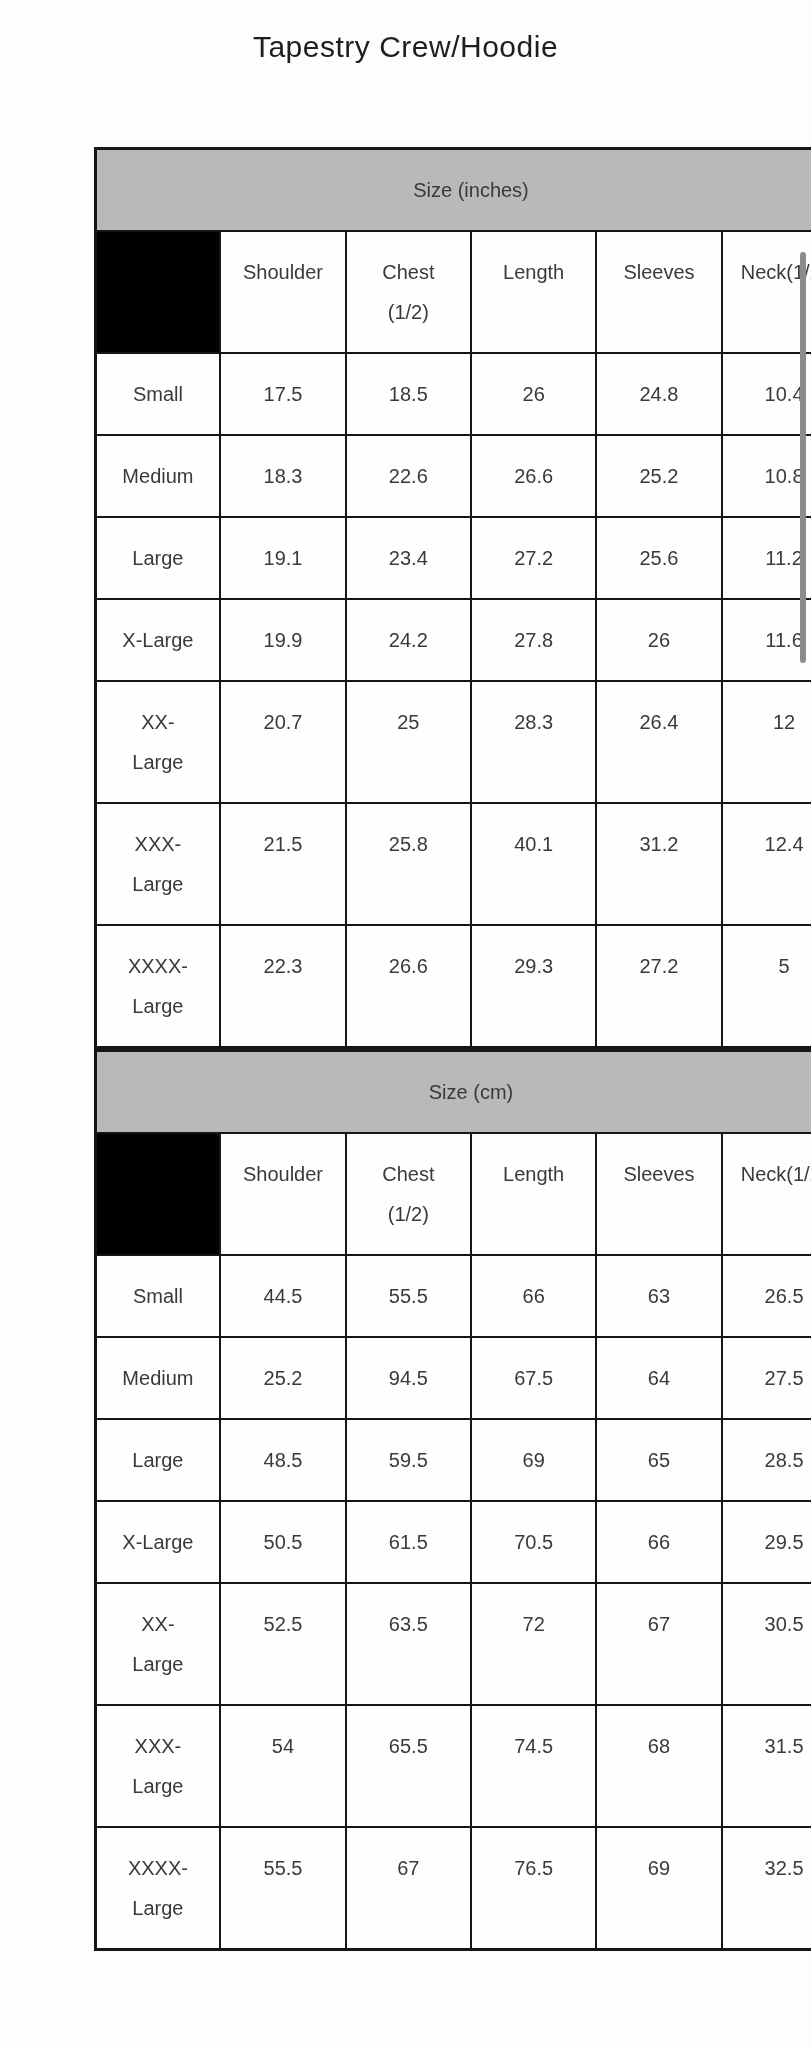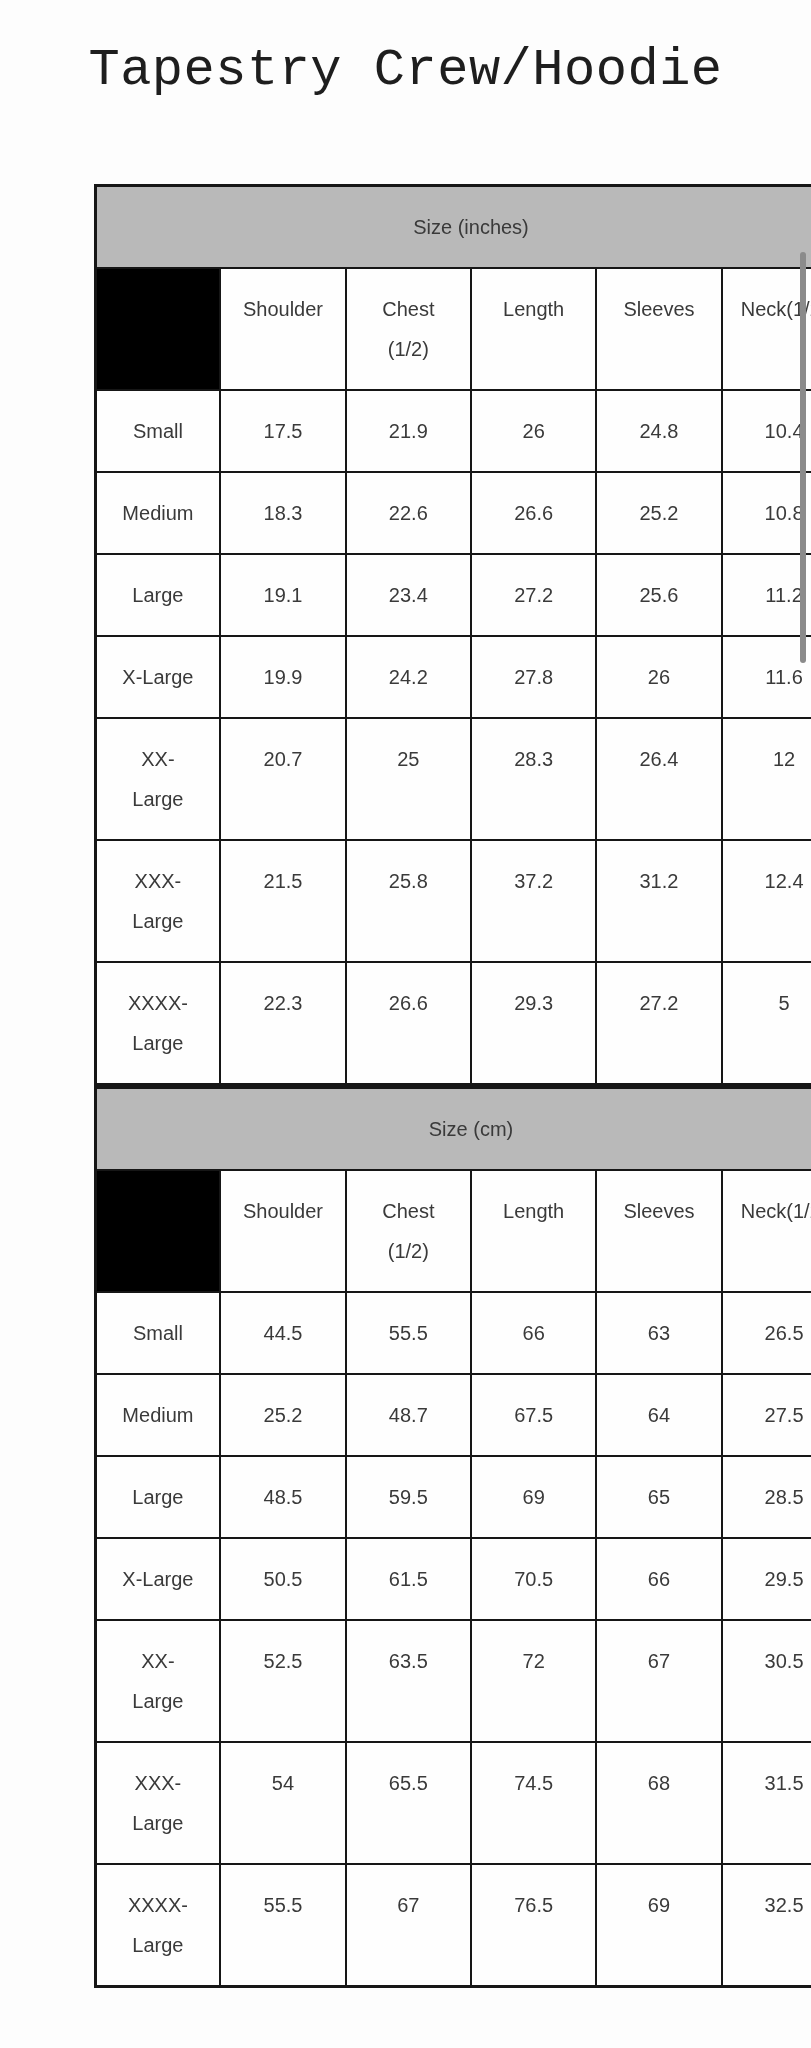--- a/index.html
+++ b/index.html
@@ -8,25 +8,25 @@
     background: #fdfdfd;
     font-family: "Liberation Sans", "DejaVu Sans", sans-serif;
   }
   body {
     width: 811px;
     height: 2048px;
     position: relative;
     overflow: hidden;
   }
   h1.page-title {
-    margin: 40px 0 0 0;
+    margin: 29px 0 0 0;
     text-align: center;
-    font-family: Liberation Mono, monospace;
+    font-family: Liberation Sans, sans-serif;
     font-weight: 500;
-    font-size: 52px;
+    font-size: 30px;
     line-height: 1.2;
     color: #1e1e1e;
     letter-spacing: 0.5px;
   }
   .chart-wrap {
     width: 634px;
     margin: 82px auto 0 auto;
     padding-left: 10px;
   }
   table.size-table {
@@ -90,21 +90,21 @@
           <td class="corner"></td>
           <td class="col-header"><span class="hdr">Shoulder</span></td>
           <td class="col-header"><span class="hdr">Chest (1/2)</span></td>
           <td class="col-header"><span class="hdr">Length</span></td>
           <td class="col-header"><span class="hdr">Sleeves</span></td>
           <td class="col-header"><span class="hdr">Neck(1/2)</span></td>
         </tr>
         <tr>
           <td class="size-cell"><span class="size-label">Small</span></td>
           <td class="value-cell">17.5</td>
-          <td class="value-cell">21.9</td>
+          <td class="value-cell">18.5</td>
           <td class="value-cell">26</td>
           <td class="value-cell">24.8</td>
           <td class="value-cell">10.4</td>
         </tr>
         <tr>
           <td class="size-cell"><span class="size-label">Medium</span></td>
           <td class="value-cell">18.3</td>
           <td class="value-cell">22.6</td>
           <td class="value-cell">26.6</td>
           <td class="value-cell">25.2</td>
@@ -131,21 +131,21 @@
           <td class="value-cell">20.7</td>
           <td class="value-cell">25</td>
           <td class="value-cell">28.3</td>
           <td class="value-cell">26.4</td>
           <td class="value-cell">12</td>
         </tr>
         <tr>
           <td class="size-cell"><span class="size-label">XXX-Large</span></td>
           <td class="value-cell">21.5</td>
           <td class="value-cell">25.8</td>
-          <td class="value-cell">37.2</td>
+          <td class="value-cell">40.1</td>
           <td class="value-cell">31.2</td>
           <td class="value-cell">12.4</td>
         </tr>
         <tr>
           <td class="size-cell"><span class="size-label">XXXX-Large</span></td>
           <td class="value-cell">22.3</td>
           <td class="value-cell">26.6</td>
           <td class="value-cell">29.3</td>
           <td class="value-cell">27.2</td>
           <td class="value-cell">5</td>
@@ -169,21 +169,21 @@
           <td class="size-cell"><span class="size-label">Small</span></td>
           <td class="value-cell">44.5</td>
           <td class="value-cell">55.5</td>
           <td class="value-cell">66</td>
           <td class="value-cell">63</td>
           <td class="value-cell">26.5</td>
         </tr>
         <tr>
           <td class="size-cell"><span class="size-label">Medium</span></td>
           <td class="value-cell">25.2</td>
-          <td class="value-cell">48.7</td>
+          <td class="value-cell">94.5</td>
           <td class="value-cell">67.5</td>
           <td class="value-cell">64</td>
           <td class="value-cell">27.5</td>
         </tr>
         <tr>
           <td class="size-cell"><span class="size-label">Large</span></td>
           <td class="value-cell">48.5</td>
           <td class="value-cell">59.5</td>
           <td class="value-cell">69</td>
           <td class="value-cell">65</td>

